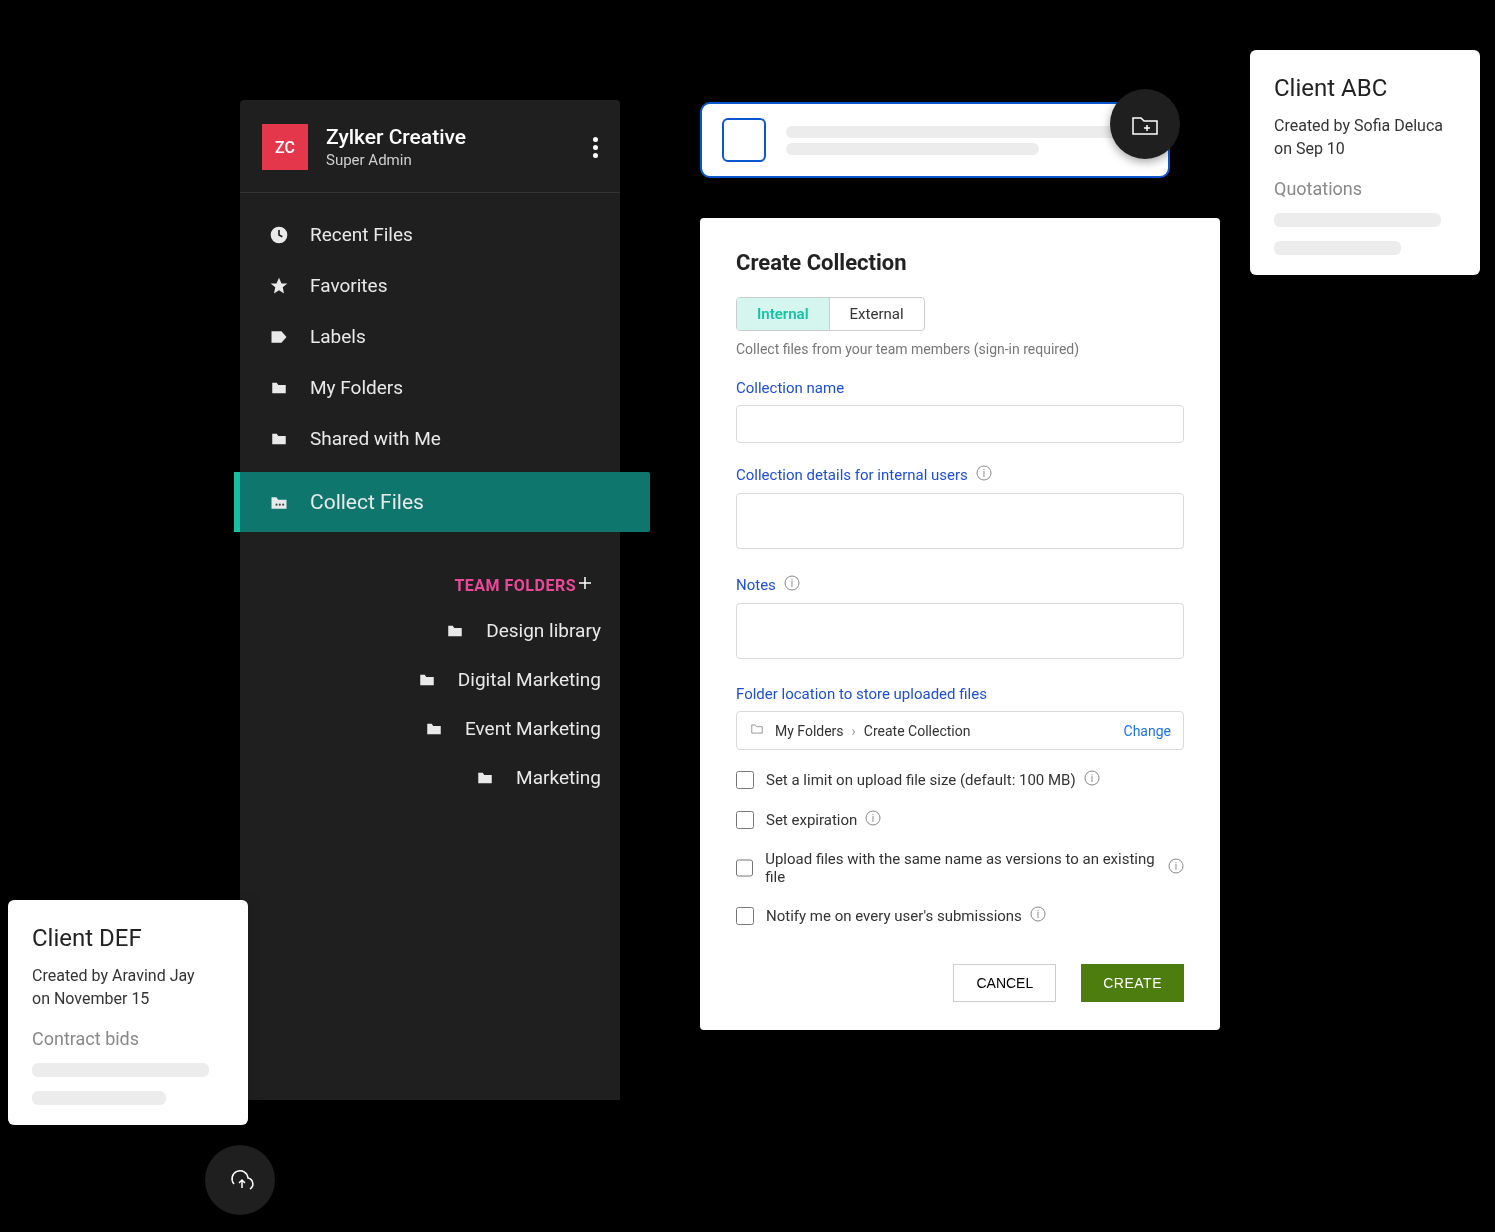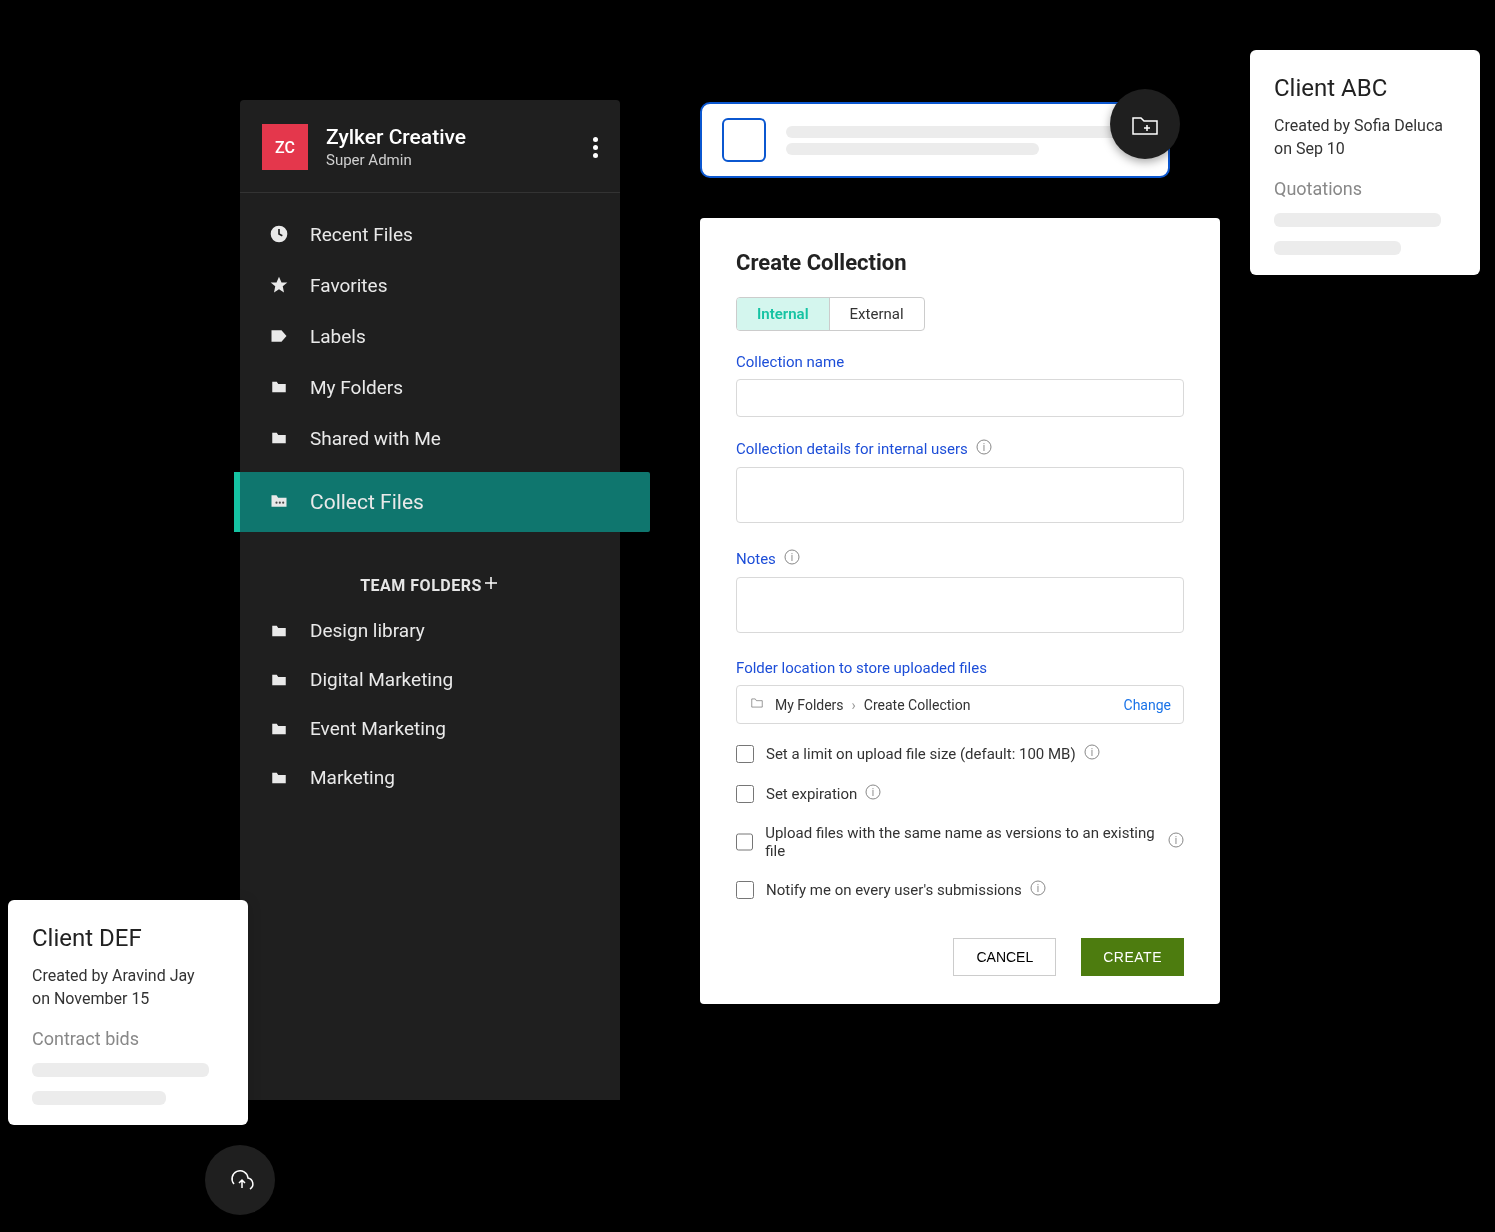--- a/index.html
+++ b/index.html
@@ -39,21 +39,21 @@
     margin-right: 18px;
   }
   .brand-text .brand-name { font-size: 21px; font-weight: 500; }
   .brand-text .brand-role { font-size: 15px; color: #cfcfcf; margin-top: 2px; }
   .more-dots { margin-left: auto; color: #fff; cursor: pointer; font-size: 18px; letter-spacing:0; }
   .more-dots span { display:block; width:5px; height:5px; background:#fff; border-radius:50%; margin:3px 0; }
 
   .nav-list { padding: 16px 0 8px 0; }
   .nav-item {
     display: flex;
-    align-items: flex-start;
+    align-items: flex-end;
     padding: 14px 26px;
     font-size: 19px;
     color: #e9e9e9;
     cursor: pointer;
   }
   .nav-item .icon { width: 26px; height: 22px; margin-right: 18px; display:flex; align-items:center; justify-content:center;}
   .nav-item svg { fill: #e9e9e9; }
 
   .nav-item.active-wrap {
     background: #0f766e;
@@ -63,32 +63,32 @@
     border-radius: 2px;
   }
   .nav-item.active-wrap::before {
     content:"";
     position:absolute; left:0; top:0; bottom:0; width:6px;
     background:#15c3a3;
   }
   .nav-item.active-wrap .label { font-size:21px; }
 
   .section-header {
-    display:flex; align-items:center; justify-content:center;
+    display:flex; align-items:center; justify-content:flex-end;
     padding: 26px 26px 10px 26px;
-    color:#e5e5e5;
+    color:#ec4899;
     font-size:16px; font-weight:700; letter-spacing:0.5px;
   }
   .section-header .plus { color:#fff; cursor:pointer; }
   .section-header .plus svg { fill:#fff; width:18px; height:18px; }
 
   .team-item {
     display:flex; align-items:center;
-    padding: 13px 26px;
-    font-size:19px; color:#e9e9e9; cursor:pointer;
+    padding: 13px 19px;
+    font-size:19px; color:#e9e9e9; cursor:pointer;justify-content:flex-end;
   }
   .team-item .icon { width:26px; margin-right:18px; display:flex; align-items:center; justify-content:center;}
   .team-item svg { fill:#e9e9e9; }
 
   
   .top-card {
     position:absolute;
     left: 700px; top: 102px;
     width: 470px; height: 76px;
     background:#fff;
@@ -300,20 +300,21 @@
   </div>
 </div>
 
 <div class="create-panel">
   <div class="panel-title">Create Collection</div>
 
   <div class="tab-row">
     <div class="tab internal">Internal</div>
     <div class="tab external">External</div>
   </div>
+  <div class="tab-note">Collect files from your team members (sign-in required)</div>
 
   <div class="field">
     <div class="field-label">Collection name</div>
     <input class="text" type="text" style="">
   </div>
 
   <div class="field">
     <div class="field-label">
       <span>Collection details for internal users</span>
       <span class="info"><svg viewBox="0 0 16 16">

